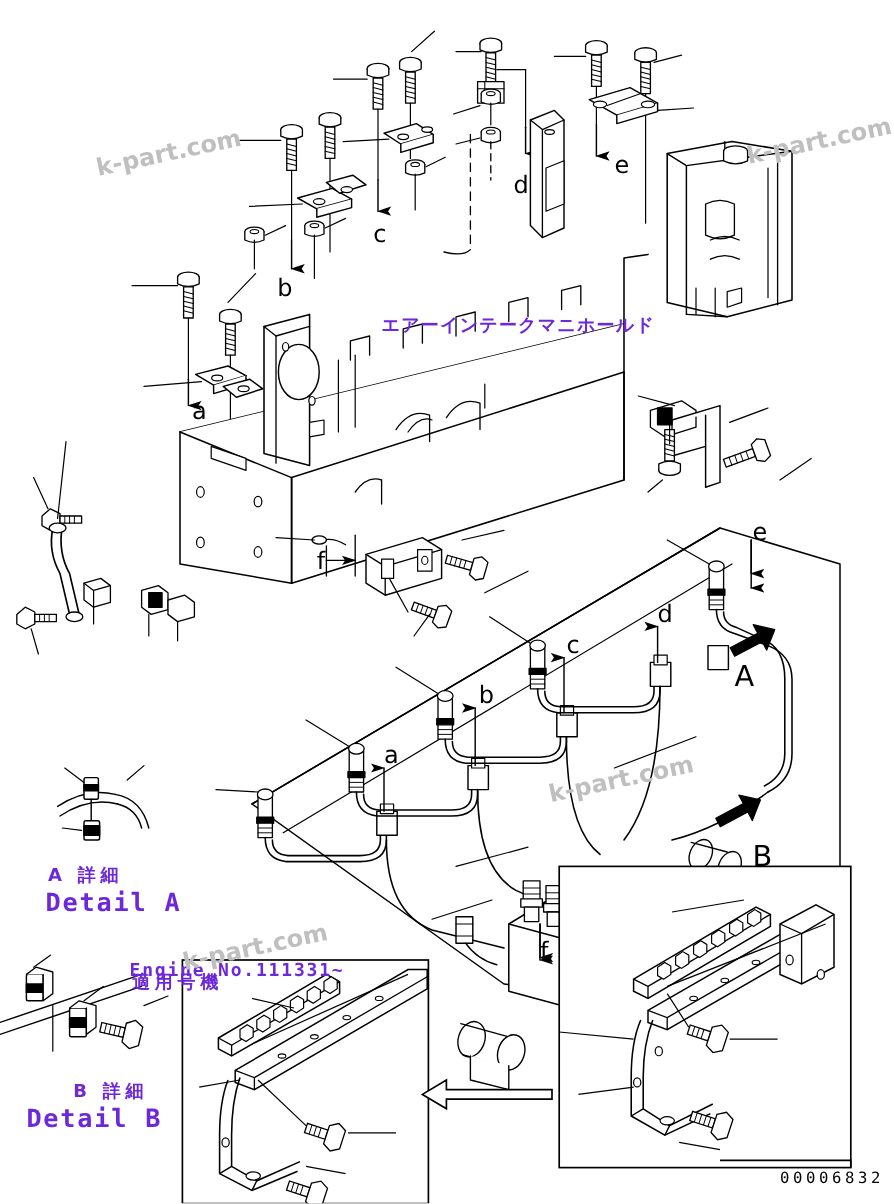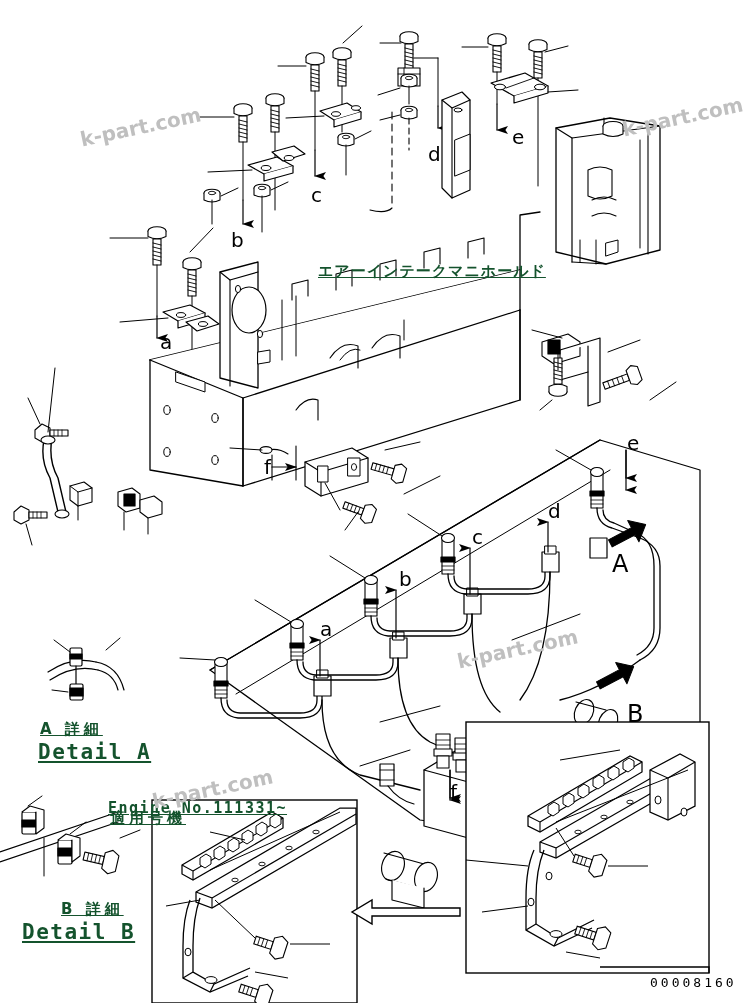--- a/index.html
+++ b/index.html
@@ -1,20 +1,20 @@
 <!DOCTYPE html>
 <html><head>
 <meta charset="utf-8">
 <title>Parts Diagram</title>
 <style>
   html,body{margin:0;padding:0;background:#fff;}
   body{font-family:"DejaVu Sans Mono",monospace;}
   #sheet{position:relative;width:745px;height:1003px;background:#fff;overflow:hidden;}
   #sheet svg.layer{position:absolute;left:0;top:0;width:745px;height:1003px;}
-  .txt{position:absolute;white-space:pre;color:#14532d;text-decoration:underline;}
+  .txt{position:absolute;white-space:pre;color:#6d28d9;}
   .jp{font-family:"DejaVu Sans",sans-serif;font-weight:600;letter-spacing:1px;}
   .mono{font-family:"DejaVu Sans Mono",monospace;letter-spacing:1.5px;}
   .lbl{position:absolute;font-family:"DejaVu Sans",sans-serif;color:#000;}
   .wm{position:absolute;color:#bfbfbf;font-family:"DejaVu Sans",sans-serif;
       font-weight:700;white-space:nowrap;
       -webkit-text-stroke:0px;}
   .num{position:absolute;font-family:"DejaVu Sans Mono",monospace;letter-spacing:3px;}
 </style>
 </head>
 <body>
@@ -576,21 +576,21 @@
 
   <div class="txt jp" style="left:40px;top:720px;font-size:15px;letter-spacing:4px;">A 詳細</div>
   <div class="txt mono" style="left:38px;top:740px;font-size:21px;font-weight:600;">Detail A</div>
 
   <div class="txt jp" style="left:24px;top:900px;font-size:15px;letter-spacing:4px;margin-left:37px;">B 詳細</div>
   <div class="txt mono" style="left:22px;top:920px;font-size:21px;font-weight:600;">Detail B</div>
 
   <div class="txt jp" style="left:110px;top:809px;font-size:15px;letter-spacing:4px;">適用号機</div>
   <div class="txt mono" style="left:108px;top:783px;font-size:15px;font-weight:600;margin-top:16px;">Engine No.111331~</div>
 
-  <div class="num" style="left:650px;top:975px;font-size:13px;">00008160</div>
+  <div class="num" style="left:650px;top:975px;font-size:13px;">00006832</div>
 
   <div id="dyn-text">
       <div class="wm" style="left: 78px; top: 128px; font-size: 20px; transform: rotate(-12deg); transform-origin: left top;">k-part.com</div>
       <div class="wm" style="left: 620px; top: 118px; font-size: 20px; transform: rotate(-12deg); transform-origin: left top;">k-part.com</div>
       <div class="wm" style="left: 455px; top: 650px; font-size: 20px; transform: rotate(-12deg); transform-origin: left top;">k-part.com</div>
       <div class="wm" style="left: 150px; top: 790px; font-size: 20px; transform: rotate(-12deg); transform-origin: left top;">k-part.com</div>
       <div class="lbl" style="left: 160px; top: 330px; font-size: 20px;">a</div>
       <div class="lbl" style="left: 231px; top: 228px; font-size: 20px;">b</div>
       <div class="lbl" style="left: 311px; top: 183px; font-size: 20px;">c</div>
       <div class="lbl" style="left: 428px; top: 142px; font-size: 20px;">d</div>

